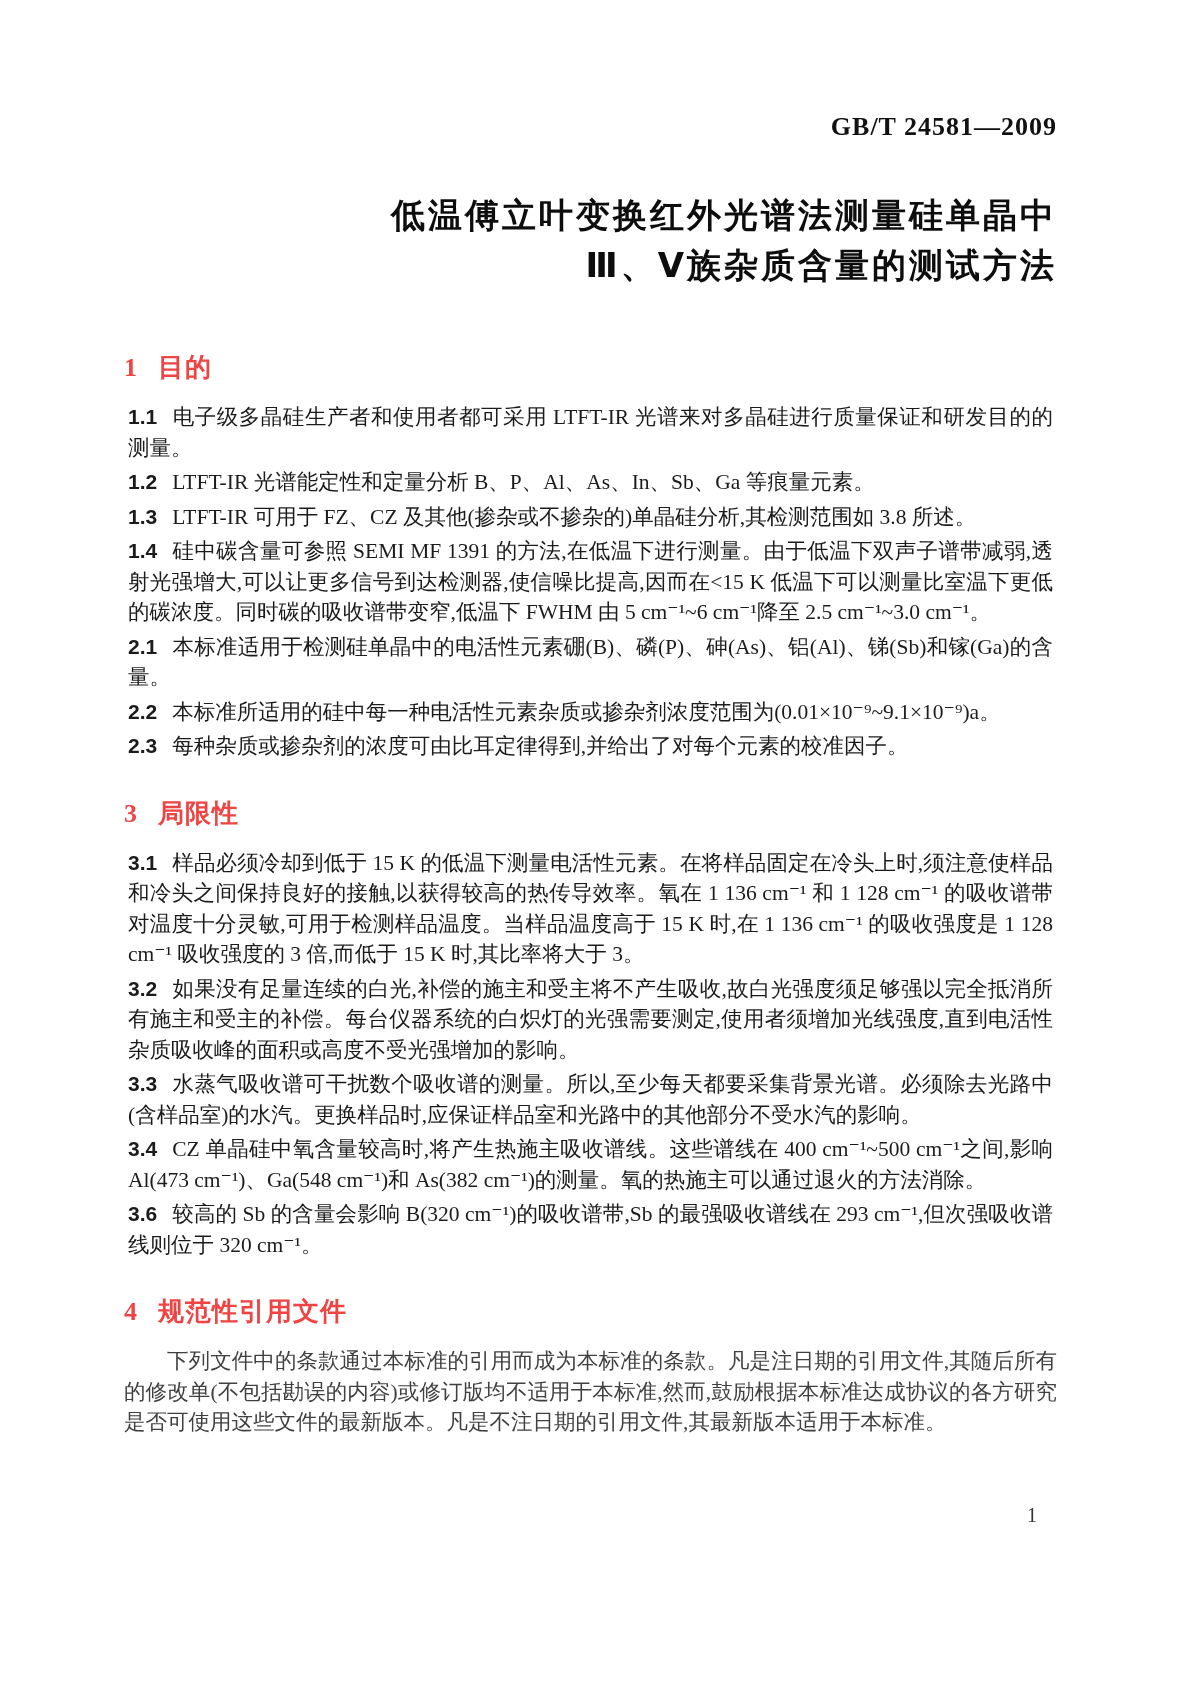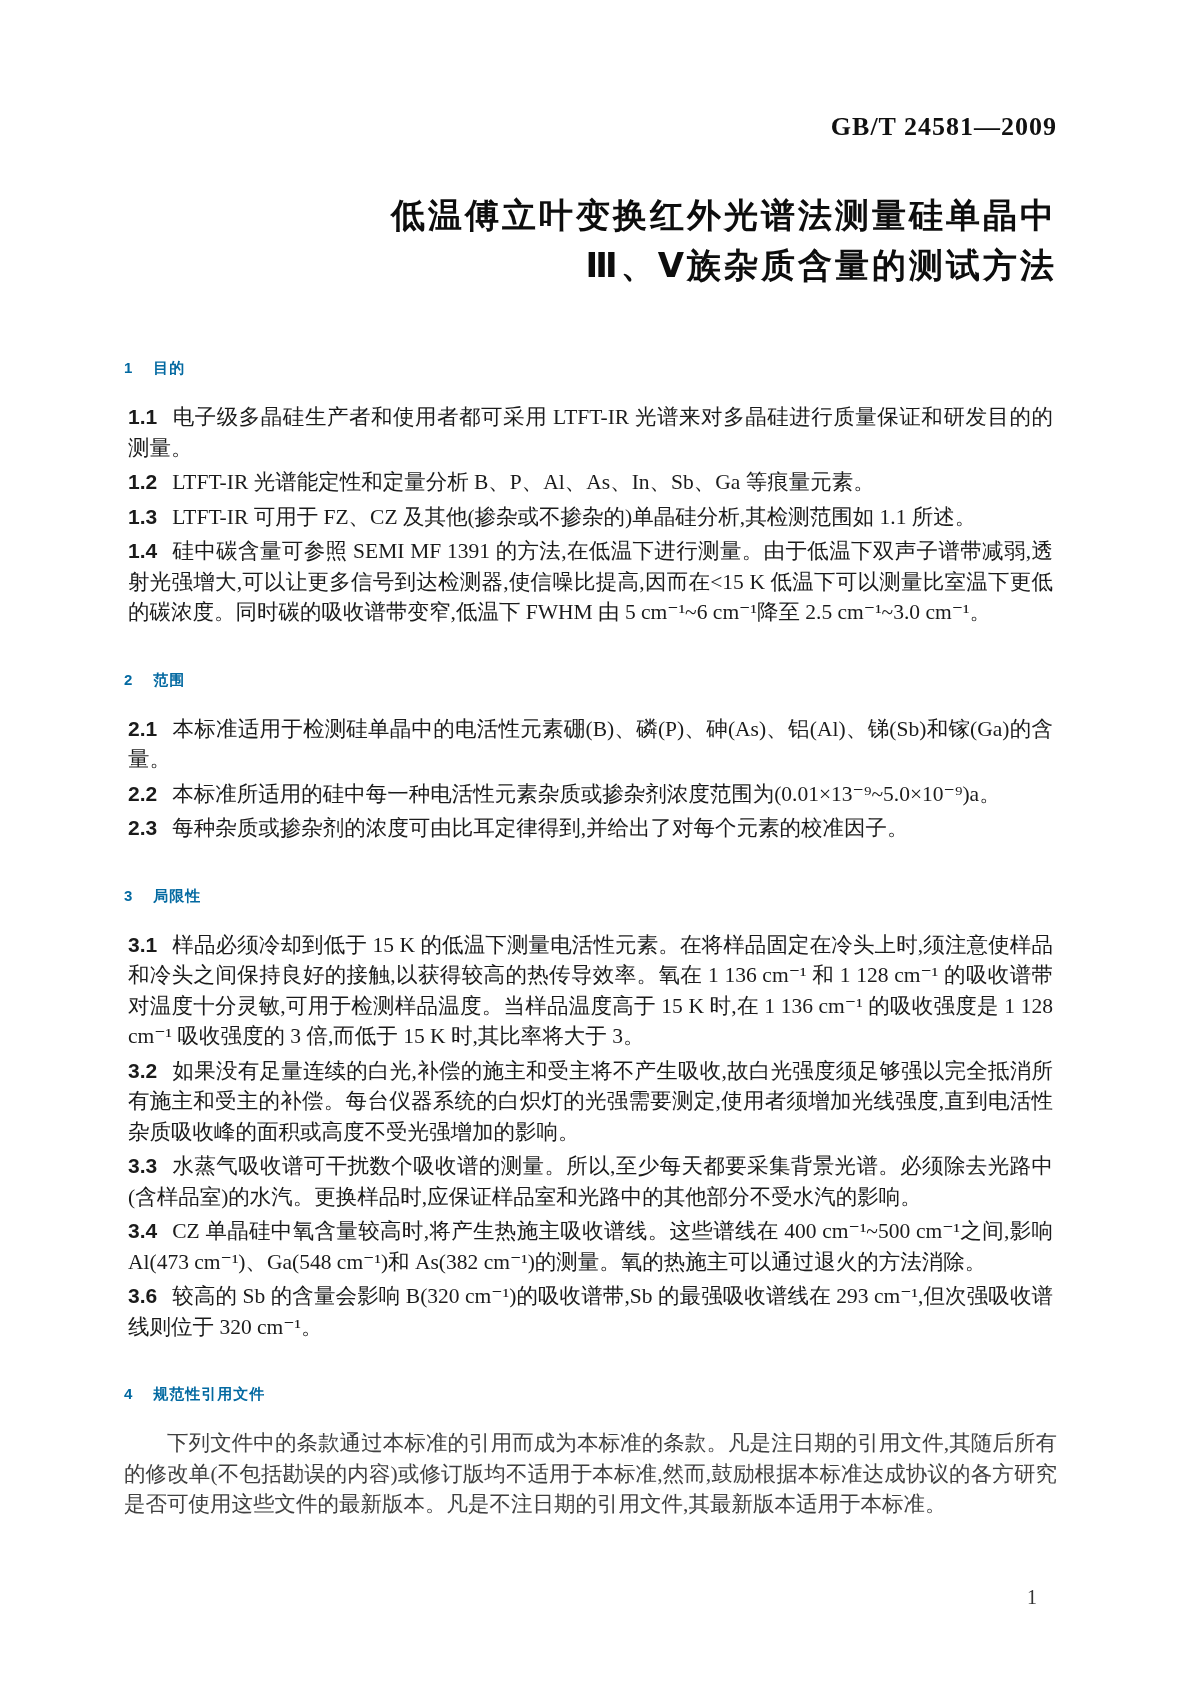--- a/index.html
+++ b/index.html
@@ -31,26 +31,26 @@
     text-align: right;
     font-family: "Liberation Sans", "DejaVu Sans", sans-serif;
     font-weight: 700;
     font-size: 34px;
     line-height: 50px;
     letter-spacing: 3px;
     color: #0d0d0d;
   }
   .title-line { display: block; }
   .sec-heading {
-    font-family: Liberation Sans, sans-serif;
+    font-family: Liberation Serif, serif;
     font-weight: 700;
-    font-size: 15px;
+    font-size: 26px;
     line-height: 28px;
     letter-spacing: 1px;
-    color: #0369a1;
+    color: #ef4444;
     margin: 38px 0 20px 0;
   }
   .sec-heading.first {
     margin-top: 64px;
   }
   .sec-num { margin-right: 20px; }
   .sec-body { }
   .clause {
     font-family: "Liberation Serif", "DejaVu Serif", serif;
     font-size: 21.5px;
@@ -98,32 +98,29 @@
     <span class="title-line">Ⅲ、Ⅴ族杂质含量的测试方法</span>
   </h1>
 
   <section>
     <h2 class="sec-heading first">
       <span class="sec-num">1</span><span>目的</span>
     </h2>
     <div class="sec-body">
       <p class="clause"><span class="clause-num">1.1</span><span>电子级多晶硅生产者和使用者都可采用 LTFT-IR 光谱来对多晶硅进行质量保证和研发目的的测量。</span></p>
       <p class="clause"><span class="clause-num">1.2</span><span>LTFT-IR 光谱能定性和定量分析 B、P、Al、As、In、Sb、Ga 等痕量元素。</span></p>
-      <p class="clause"><span class="clause-num">1.3</span><span>LTFT-IR 可用于 FZ、CZ 及其他(掺杂或不掺杂的)单晶硅分析,其检测范围如 1.1 所述。</span></p>
+      <p class="clause"><span class="clause-num">1.3</span><span>LTFT-IR 可用于 FZ、CZ 及其他(掺杂或不掺杂的)单晶硅分析,其检测范围如 3.8 所述。</span></p>
       <p class="clause"><span class="clause-num">1.4</span><span>硅中碳含量可参照 SEMI MF 1391 的方法,在低温下进行测量。由于低温下双声子谱带减弱,透射光强增大,可以让更多信号到达检测器,使信噪比提高,因而在&lt;15 K 低温下可以测量比室温下更低的碳浓度。同时碳的吸收谱带变窄,低温下 FWHM 由 5 cm⁻¹~6 cm⁻¹降至 2.5 cm⁻¹~3.0 cm⁻¹。</span></p>
     </div>
   </section>
 
   <section>
-    <h2 class="sec-heading">
-      <span class="sec-num">2</span><span>范围</span>
-    </h2>
     <div class="sec-body">
       <p class="clause"><span class="clause-num">2.1</span><span>本标准适用于检测硅单晶中的电活性元素硼(B)、磷(P)、砷(As)、铝(Al)、锑(Sb)和镓(Ga)的含量。</span></p>
-      <p class="clause"><span class="clause-num">2.2</span><span>本标准所适用的硅中每一种电活性元素杂质或掺杂剂浓度范围为(0.01×13⁻⁹~5.0×10⁻⁹)a。</span></p>
+      <p class="clause"><span class="clause-num">2.2</span><span>本标准所适用的硅中每一种电活性元素杂质或掺杂剂浓度范围为(0.01×10⁻⁹~9.1×10⁻⁹)a。</span></p>
       <p class="clause"><span class="clause-num">2.3</span><span>每种杂质或掺杂剂的浓度可由比耳定律得到,并给出了对每个元素的校准因子。</span></p>
     </div>
   </section>
 
   <section>
     <h2 class="sec-heading">
       <span class="sec-num">3</span><span>局限性</span>
     </h2>
     <div class="sec-body">
       <p class="clause"><span class="clause-num">3.1</span><span>样品必须冷却到低于 15 K 的低温下测量电活性元素。在将样品固定在冷头上时,须注意使样品和冷头之间保持良好的接触,以获得较高的热传导效率。氧在 1 136 cm⁻¹ 和 1 128 cm⁻¹ 的吸收谱带对温度十分灵敏,可用于检测样品温度。当样品温度高于 15 K 时,在 1 136 cm⁻¹ 的吸收强度是 1 128 cm⁻¹ 吸收强度的 3 倍,而低于 15 K 时,其比率将大于 3。</span></p>

